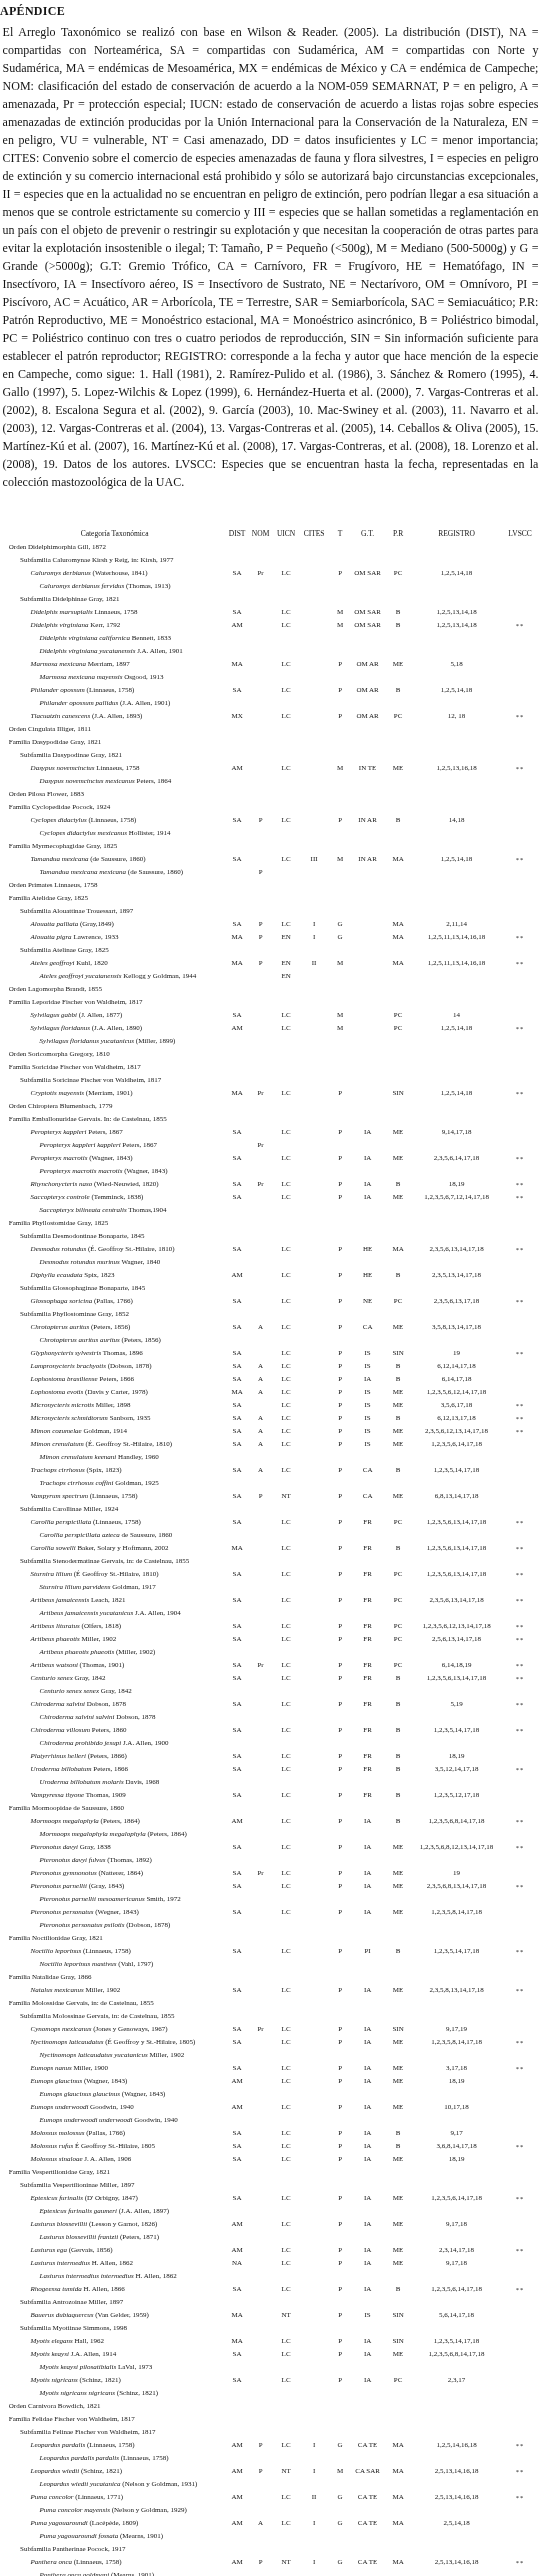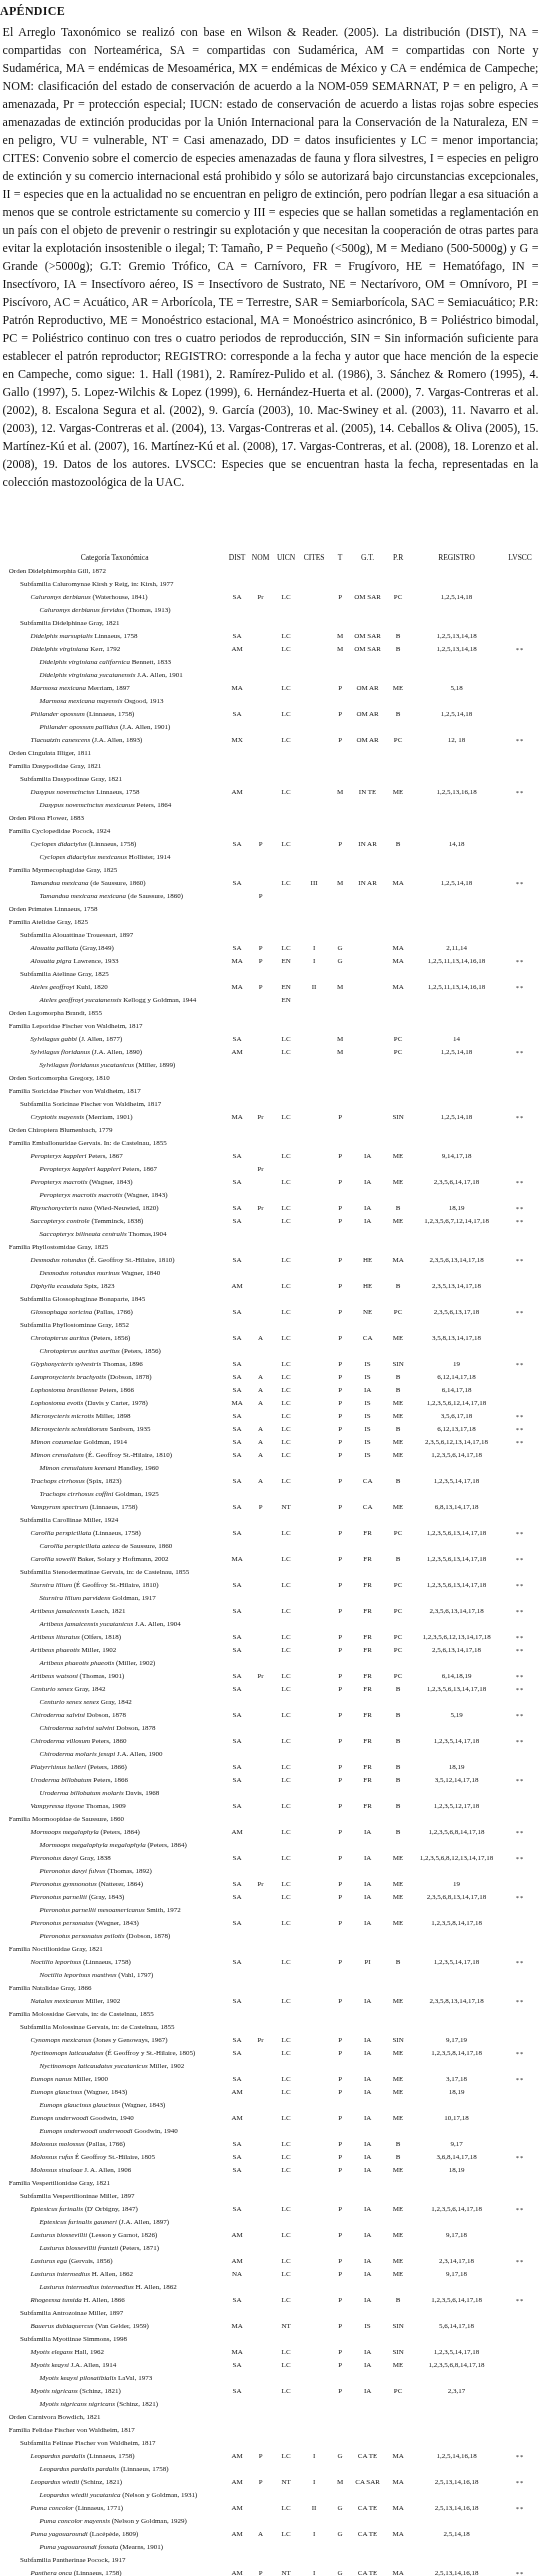--- a/index.html
+++ b/index.html
@@ -26,21 +26,21 @@
   .taxa-table { padding: 0 3.6px; }
   .trow {
     display: grid;
     grid-template-columns: 222px 23px 24px 27px 29px 23px 32px 29px 88px 39px;
     align-items: center;
     height: 13px;
     font-size: 7px;
     white-space: nowrap;
   }
   .taxa-header {
-    margin-top: 60px;
+    margin-top: 36px;
     font-size: 7.5px;
     height: 13.4px;
   }
   .taxa-rows { margin-top: 0; }
   .cell { text-align: center; overflow: visible; }
   .cell.name { text-align: left; }
   .taxa-header .cell.name { text-align: center; }
   .o  .name, .f .name { padding-left: 5.2px; }
   .sf .name { padding-left: 16.5px; }
   .sp .name { padding-left: 27px; }
@@ -696,20 +696,32 @@
           <div class="cell c-d"></div>
           <div class="cell c-n"></div>
           <div class="cell c-u"></div>
           <div class="cell c-c"></div>
           <div class="cell c-t"></div>
           <div class="cell c-g"></div>
           <div class="cell c-p"></div>
           <div class="cell c-r"></div>
           <div class="cell c-l"></div>
         </div>
+        <div class="trow sf">
+          <div class="cell name">Subfamilia Desmodontinae Bonaparte, 1845</div>
+          <div class="cell c-d"></div>
+          <div class="cell c-n"></div>
+          <div class="cell c-u"></div>
+          <div class="cell c-c"></div>
+          <div class="cell c-t"></div>
+          <div class="cell c-g"></div>
+          <div class="cell c-p"></div>
+          <div class="cell c-r"></div>
+          <div class="cell c-l"></div>
+        </div>
         <div class="trow sp">
           <div class="cell name"><i>Desmodus rotundus</i> (É. Geoffroy St.-Hilaire, 1810)</div>
           <div class="cell c-d">SA</div>
           <div class="cell c-n"></div>
           <div class="cell c-u">LC</div>
           <div class="cell c-c"></div>
           <div class="cell c-t">P</div>
           <div class="cell c-g">HE</div>
           <div class="cell c-p">MA</div>
           <div class="cell c-r">2,3,5,6,13,14,17,18</div>
@@ -1153,21 +1165,21 @@
           <div class="cell c-n"></div>
           <div class="cell c-u">LC</div>
           <div class="cell c-c"></div>
           <div class="cell c-t">P</div>
           <div class="cell c-g">FR</div>
           <div class="cell c-p">B</div>
           <div class="cell c-r">1,2,3,5,14,17,18</div>
           <div class="cell c-l">**</div>
         </div>
         <div class="trow ssp">
-          <div class="cell name"><i>Chiroderma molaris jesupi</i> J.A. Allen, 1900</div>
+          <div class="cell name"><i>Chiroderma prohibido jesupi</i> J.A. Allen, 1900</div>
           <div class="cell c-d"></div>
           <div class="cell c-n"></div>
           <div class="cell c-u"></div>
           <div class="cell c-c"></div>
           <div class="cell c-t"></div>
           <div class="cell c-g"></div>
           <div class="cell c-p"></div>
           <div class="cell c-r"></div>
           <div class="cell c-l"></div>
         </div>

